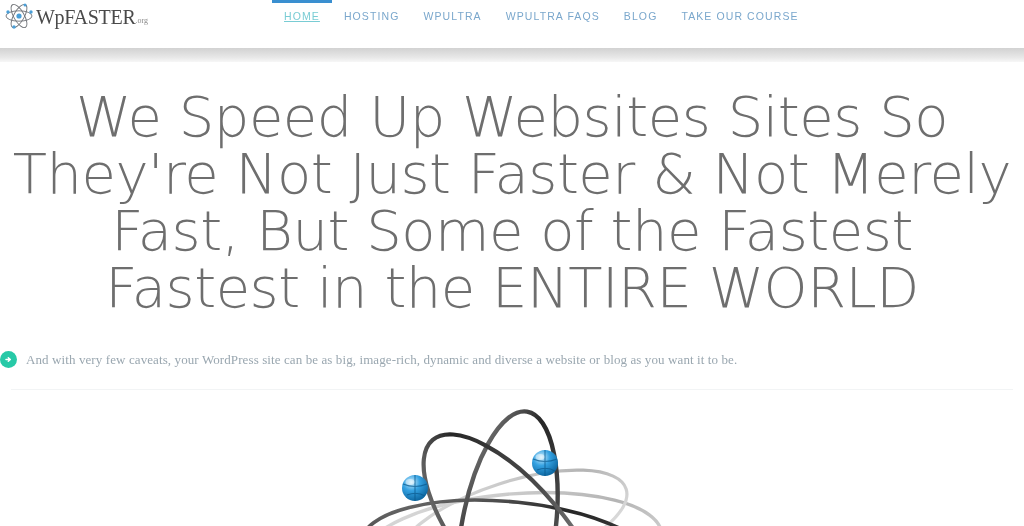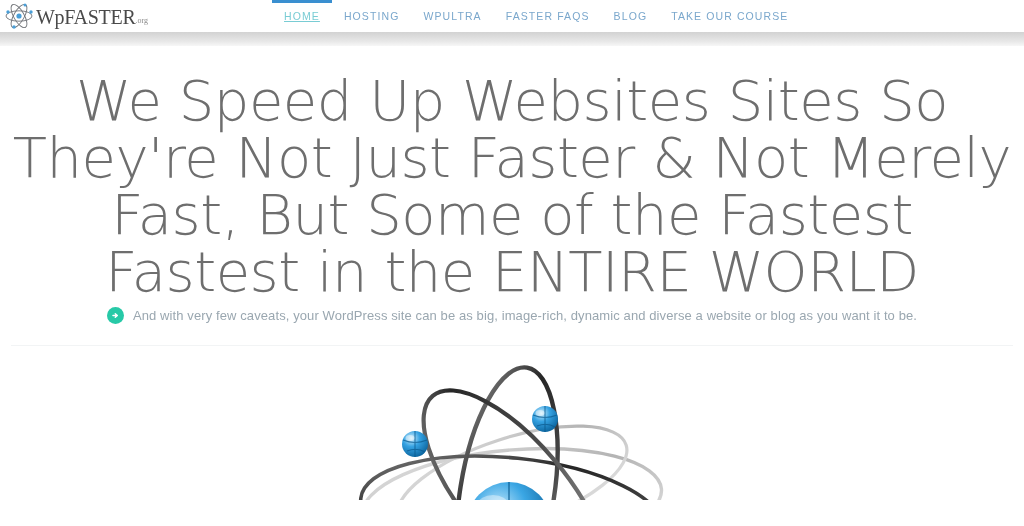--- a/index.html
+++ b/index.html
@@ -5,24 +5,24 @@
   * { margin:0; padding:0; box-sizing:border-box; }
   html, body {
     width:1024px; height:526px; overflow:hidden;
     background:#ffffff;
     font-family:"Liberation Sans", sans-serif;
   }
 
   
   .header {
     position:relative;
-    height:32px;
+    height:48px;
     background:#ffffff;
     display:flex;
-    align-items:flex-end;
+    align-items:flex-start;
   }
   .logo {
     display:flex; align-items:center;
     padding-left:4px;
     gap:2px;
     height:32px;
   }
   .logo-mark { width:30px; height:30px; flex:0 0 30px; position:relative; }
   .logo-text {
     font-family:"Liberation Serif", serif;
@@ -97,28 +97,29 @@
     font-size:56px;
     line-height:57px;
     text-align:center;
     color:#6e6e6e;
     letter-spacing:-0.5px;
     -webkit-font-smoothing:antialiased;
   }
   .hero-title .line { display:block; white-space:nowrap; }
 
   .hero-sub {
-    margin-top:7px;
+    margin-top:35px;
     display:flex;
     align-items:center;
-    justify-content:center;
+    justify-content:flex-start;
     gap:9px;
     font-size:13px;
     color:#9aa7b0;
     letter-spacing:0.1px;
+    font-family:Liberation Serif, serif;
   }
   .arrow-icon {
     flex:0 0 17px;
     width:17px; height:17px;
     border-radius:50%;
     background:#27c9a7;
     display:flex; align-items:center; justify-content:center;
   }
 
   .divider {
@@ -178,21 +179,21 @@
     <a class="nav-item">
       <span>HOSTING</span>
     </a>
 
     <a class="nav-item">
       <span>WPULTRA</span>
     </a>
 
 
     <a class="nav-item">
-      <span>FASTER FAQS</span>
+      <span>WPULTRA FAQS</span>
     </a>
 
 
     <a class="nav-item">
       <span>BLOG</span>
     </a>
 
     <a class="nav-item">
       <span>TAKE OUR COURSE</span>
     </a>

